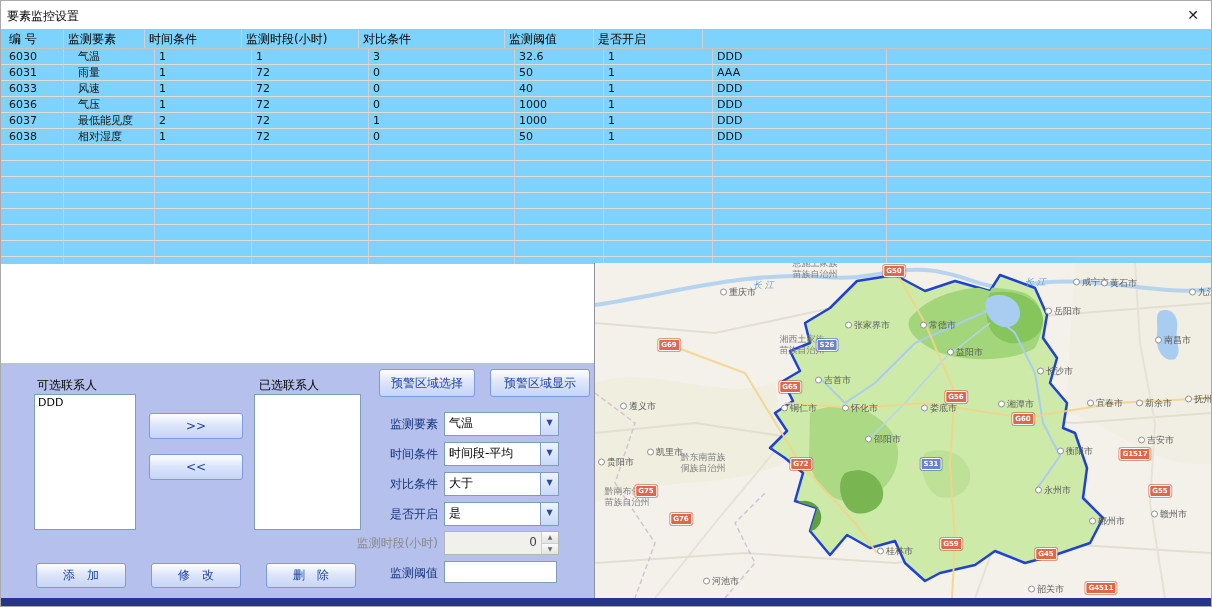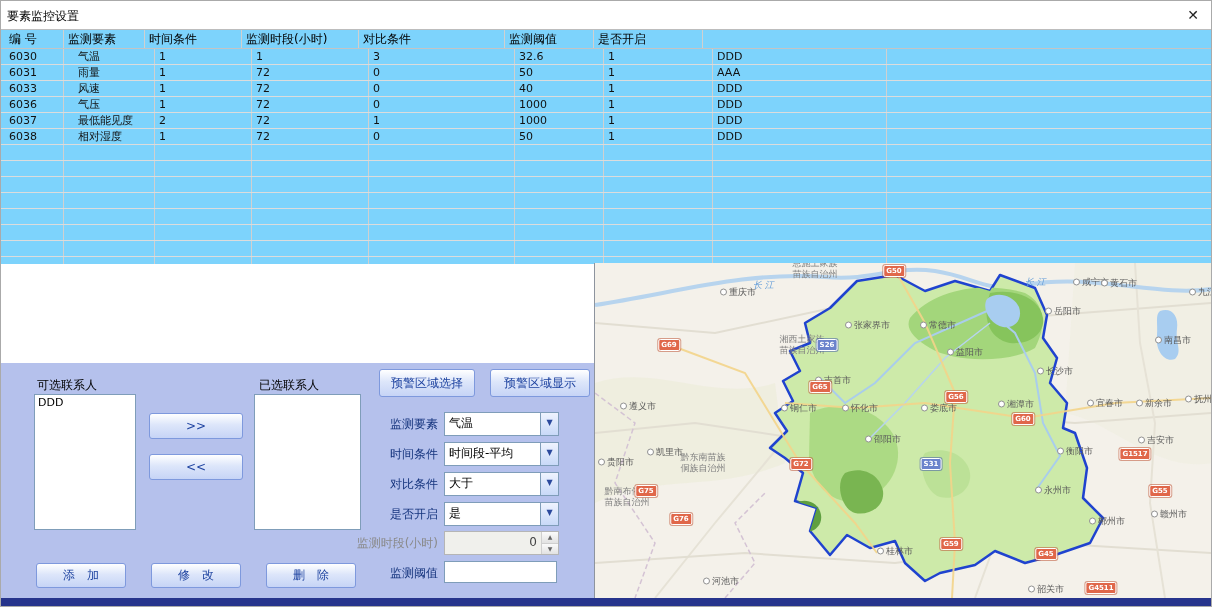--- a/index.html
+++ b/index.html
@@ -358,21 +358,21 @@
 苗族自治州</div>
         <div class="region" style="left: 108px; top: 200px;">黔东南苗族
 侗族自治州</div>
         <div class="region" style="left: 32px; top: 234px;">黔南布依族
 苗族自治州</div>
         <div class="riverlbl" style="left: 158px; top: 16px;">长 江</div>
         <div class="riverlbl" style="left: 430px; top: 13px;">长 江</div>
         <div class="badge g" style="left: 299px; top: 8px;">G50</div>
         <div class="badge g" style="left: 74px; top: 82px;">G69</div>
         <div class="badge s" style="left: 232px; top: 82px;">S26</div>
-        <div class="badge g" style="left: 195px; top: 124px; margin-left: 30px;">G65</div>
+        <div class="badge g" style="left: 195px; top: 124px;">G65</div>
         <div class="badge g" style="left: 361px; top: 134px;">G56</div>
         <div class="badge g" style="left: 428px; top: 156px;">G60</div>
         <div class="badge g" style="left: 206px; top: 201px;">G72</div>
         <div class="badge s" style="left: 336px; top: 201px;">S31</div>
         <div class="badge g" style="left: 51px; top: 228px;">G75</div>
         <div class="badge g" style="left: 86px; top: 256px;">G76</div>
         <div class="badge g" style="left: 540px; top: 191px;">G1517</div>
         <div class="badge g" style="left: 565px; top: 228px;">G55</div>
         <div class="badge g" style="left: 356px; top: 281px;">G59</div>
         <div class="badge g" style="left: 451px; top: 291px;">G45</div>

